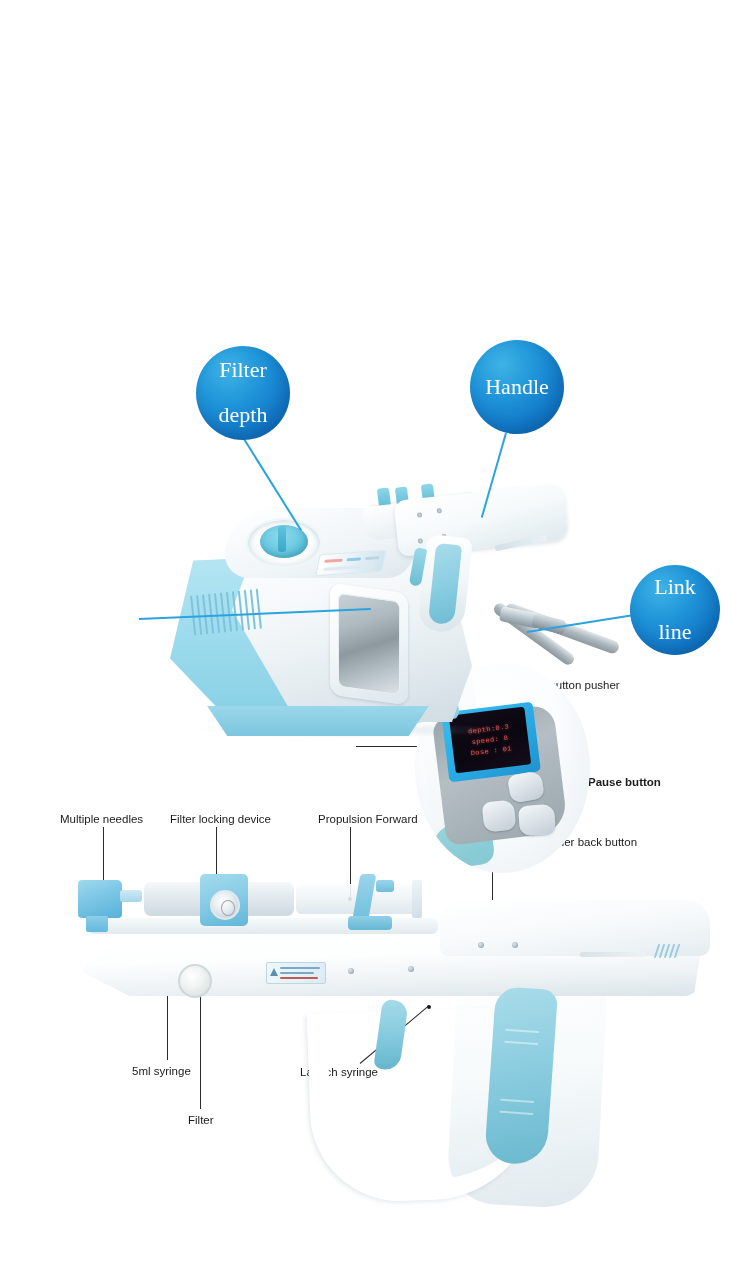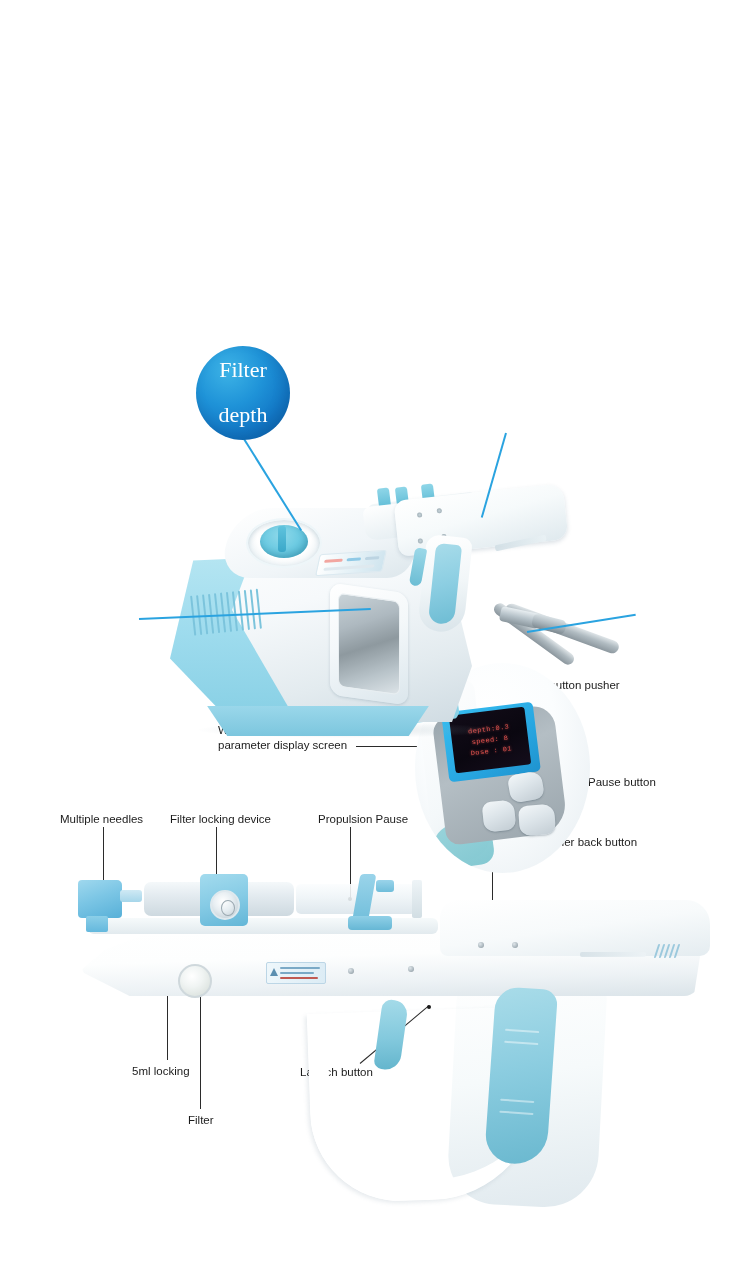--- a/index.html
+++ b/index.html
@@ -490,22 +490,31 @@
 
     <div class="lead" style="left:527px; top:481px; width:110px; height:2px; transform: rotate(-9deg);"></div>
 
     <div class="bubble b-filter">
       <span>
         <span>Filter</span><br>
         <span>depth</span>
       </span>
     </div>
 
-
-
+    <div class="bubble b-handle">
+      <span>Handle</span>
+    </div>
+
+
+    <div class="bubble b-link">
+      <span>
+        <span>Link</span><br>
+        <span>line</span>
+      </span>
+    </div>
   </div>
 
   <div class="diagram">
 
     <div class="magnify">
       <div class="mag-edge"></div>
       <div class="mag-teal"></div>
       <div class="mag-panel"></div>
       <div class="mag-bezel"></div>
       <div class="mag-screen">
@@ -515,33 +524,29 @@
       </div>
       <div class="mag-btn top"></div>
       <div class="mag-btn left"></div>
       <div class="mag-btn right"></div>
     </div>
 
     <div class="dlabel" style="left:504px; top:33px;">Forward button pusher</div>
     <div class="dlead v" style="left:537px; top:48px; height:78px;"></div>
     <div class="ddot" style="left:535px; top:124px;"></div>
 
-    <div class="dlabel" style="left:588px; top:130px;">Pause button</div>
+    <div class="dlabel" style="left:588px; top:130px;font-weight:bold;">Pause button</div>
     <div class="dlead h" style="left:528px; top:140px; width:58px;"></div>
     <div class="ddot" style="left:525px; top:138px;"></div>
 
     <div class="dlabel" style="left:538px; top:190px;">Pusher back button</div>
     <div class="dlead h" style="left:517px; top:200px; width:20px;"></div>
     <div class="dlead v" style="left:517px; top:148px; height:52px;"></div>
     <div class="ddot" style="left:515px; top:146px;"></div>
 
-    <div class="dlabel" style="left:218px; top:78px;">
-      <span>Water gun working</span><br>
-      <span>parameter display screen</span>
-    </div>
     <div class="dlead h" style="left:356px; top:101px; width:96px;"></div>
     <div class="ddot" style="left:450px; top:99px;"></div>
 
     <div class="dlead v" style="left:492px; top:178px; height:100px;"></div>
     <div class="ddot" style="left:490px; top:276px;"></div>
 
     <div class="gun2">
       <div class="g2-handle-outer"></div>
       <div class="g2-guard"></div>
 
@@ -594,30 +599,30 @@
     </div>
 
     <div class="dlabel" style="left:60px; top:167px;">Multiple needles</div>
     <div class="dlead v" style="left:103px; top:182px; height:66px;"></div>
     <div class="ddot" style="left:101px; top:246px;"></div>
 
     <div class="dlabel" style="left:170px; top:167px;">Filter locking device</div>
     <div class="dlead v" style="left:216px; top:182px; height:80px;"></div>
     <div class="ddot" style="left:214px; top:260px;"></div>
 
-    <div class="dlabel" style="left:318px; top:167px;">Propulsion Pause</div>
+    <div class="dlabel" style="left:318px; top:167px;">Propulsion Forward</div>
     <div class="dlead v" style="left:350px; top:182px; height:72px;"></div>
     <div class="ddot" style="left:348px; top:252px;"></div>
 
-    <div class="dlabel" style="left:132px; top:419px;">5ml locking</div>
+    <div class="dlabel" style="left:132px; top:419px;">5ml syringe</div>
     <div class="dlead v" style="left:167px; top:300px; height:115px;"></div>
     <div class="ddot" style="left:165px; top:297px;"></div>
 
     <div class="dlabel" style="left:188px; top:468px;">Filter</div>
     <div class="dlead v" style="left:200px; top:334px; height:130px;"></div>
     <div class="ddot" style="left:198px; top:331px;"></div>
 
-    <div class="dlabel" style="left:300px; top:420px;">Launch button</div>
+    <div class="dlabel" style="left:300px; top:420px;">Launch syringe</div>
     <div class="dlead" style="left:360px; top:418px; width:90px; height:1px; transform-origin:0 50%; transform: rotate(-40deg);"></div>
     <div class="ddot" style="left:427px; top:360px;"></div>
   </div>
 
 </div>
 
 </body></html>

